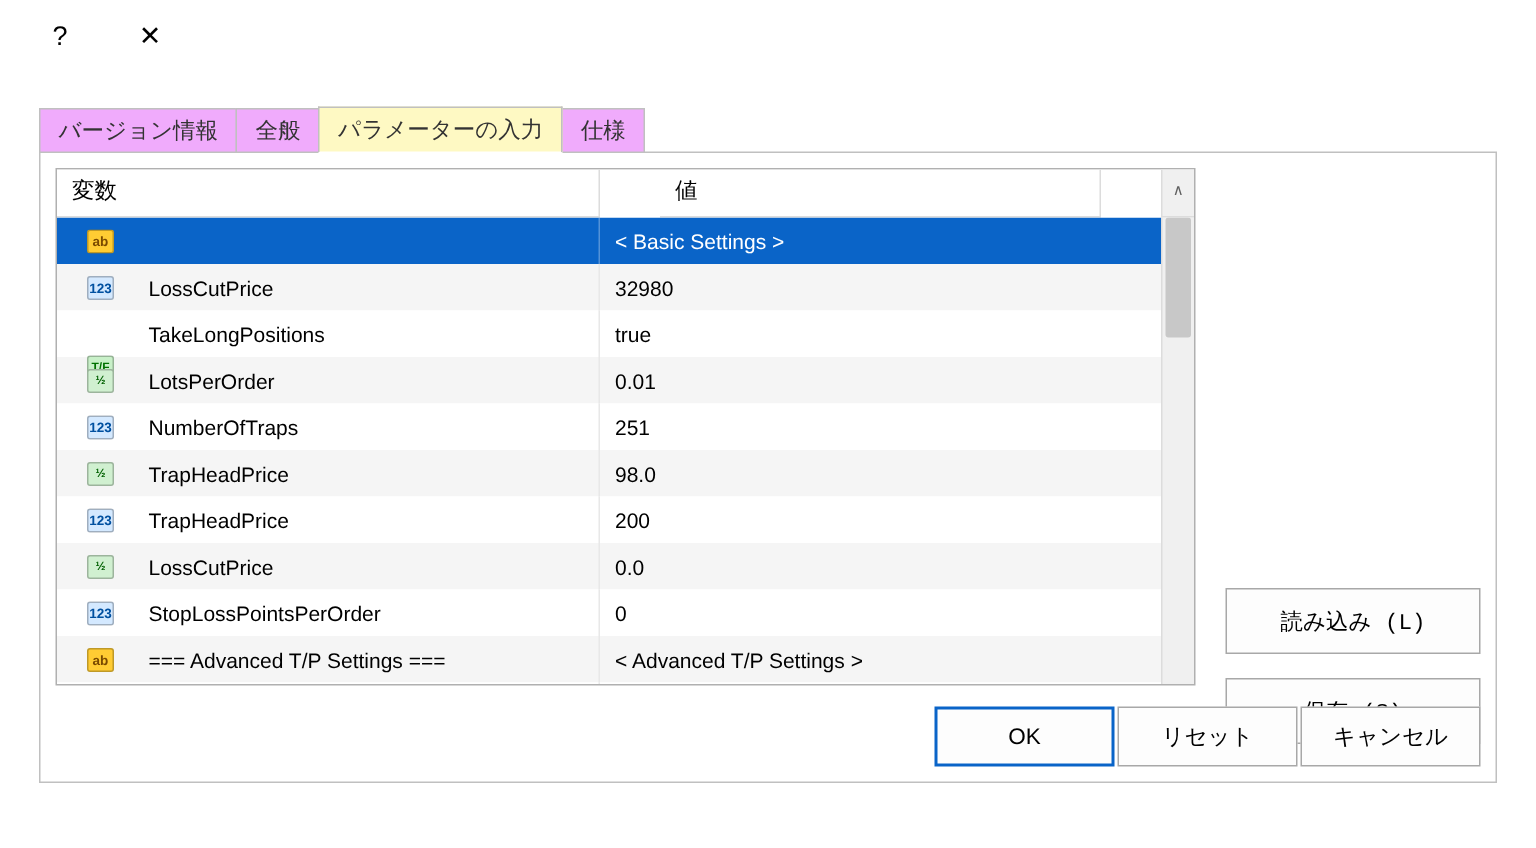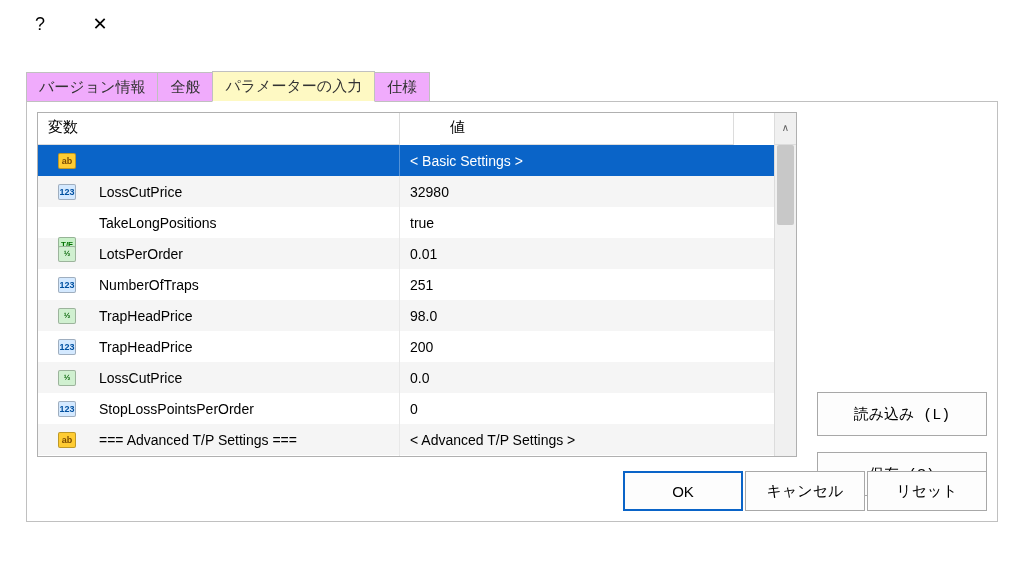--- a/index.html
+++ b/index.html
@@ -273,17 +273,17 @@
           <div class="sb-arrow"></div>
         </div>
       </div>
     </div>
     <div class="side-buttons">
       <div class="btn">読み込み (L)</div>
       <div class="btn">保存 (S)</div>
     </div>
     <div class="bottom-buttons">
       <div class="btn primary">OK</div>
+      <div class="btn">リセット</div>
       <div class="btn">キャンセル</div>
-      <div class="btn">リセット</div>
     </div>
   </div>
 </div>
 
 </body></html>

